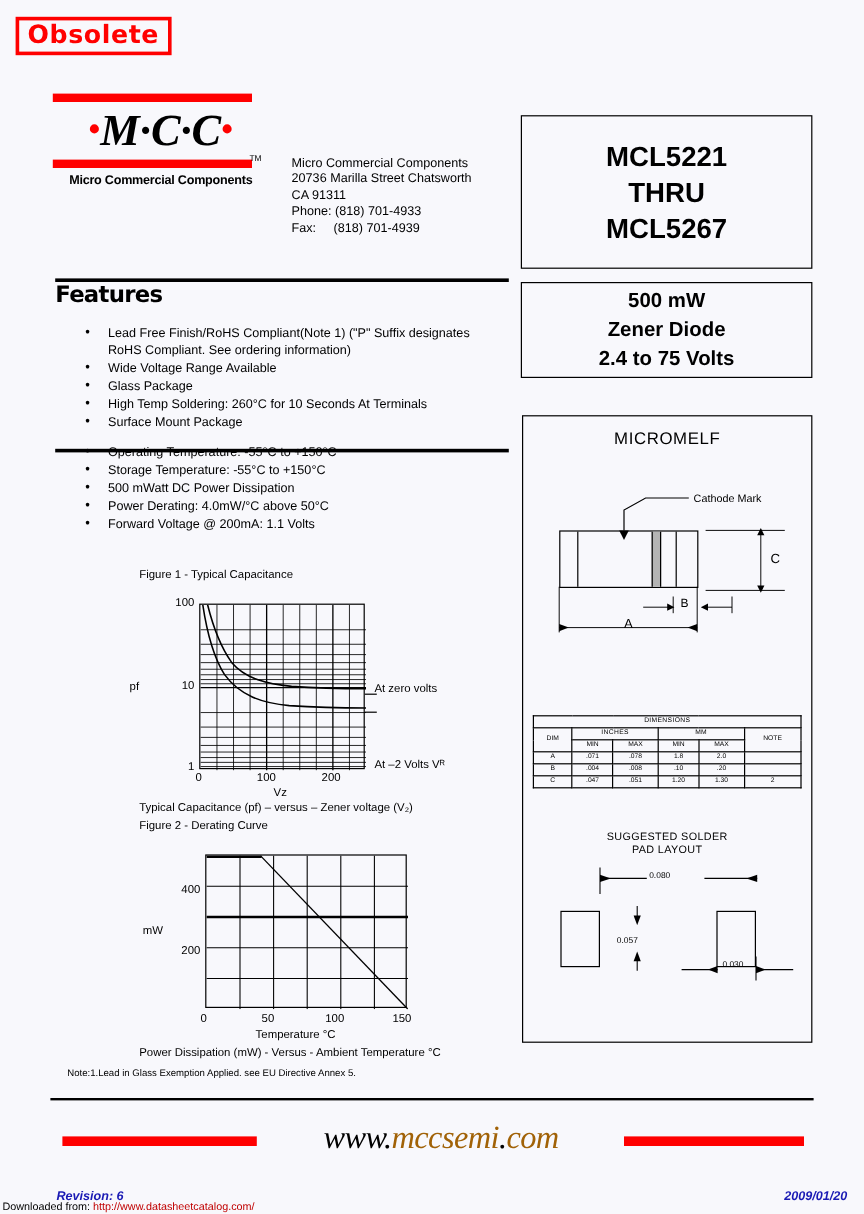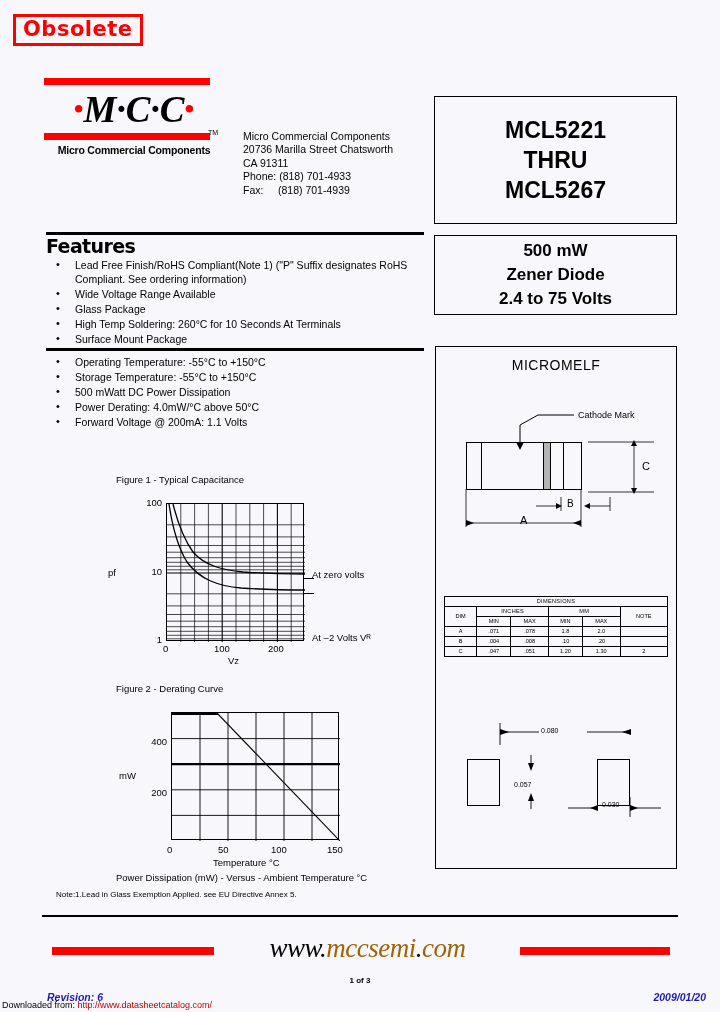--- a/index.html
+++ b/index.html
@@ -59,21 +59,21 @@
   #powerBox .lines { font-size: 17px; line-height: 24px; }
 
   
   .sect { position: absolute; left: 46px; width: 378px; }
   .sect .rule { height: 3px; background: #000; }
   .sect h2 {
     font-family: "DejaVu Sans", sans-serif;
     font-weight: bold; font-size: 19px; color: #000;
     letter-spacing: -.6px; margin: 1px 0 2px 0; line-height: 21px;
   }
-  ul.bul { list-style: none; margin: 0; padding: 0; }
+  ul.bul { list-style: none; margin: 15px; padding: 0; }
   ul.bul li {
     position: relative; font-size: 10.5px; line-height: 13.5px;
     padding-left: 29px; margin-bottom: 1.5px; color: #000;
   }
   ul.bul li::before {
     content: "\2022"; position: absolute; left: 10px; top: -1px; font-size: 11px;
   }
   #featuresSect { top: 232px; }
   #ratingsSect { top: 356px; }
   #featuresSect .endrule { height: 3px; background:#000; margin-top: 2px; }
@@ -265,20 +265,21 @@
       <div class="xlab" style="left:47px; top:154px;">0</div>
       <div class="xlab" style="left:98px; top:154px;">100</div>
       <div class="xlab" style="left:152px; top:154px;">200</div>
       <div class="axname" style="left:112px; top:166px;">Vᴢ</div>
 
       <div class="annot" style="left:196px; top:80px;">At zero volts</div>
       <div class="annot" style="left:196px; top:95px;margin-top:48px;">At –2 Volts Vᴿ</div>
       <div class="dimline" style="left:188px; top:89px; width:10px; height:1px;"></div>
       <div class="dimline" style="left:188px; top:104px; width:10px; height:1px;"></div>
     </div>
+    <div class="figcap" style="margin-top:14px;">Typical Capacitance (pf) – versus –  Zener voltage (V₂)</div>
   </div>
 
   <div id="fig2">
     <div class="figtitle">Figure 2  -  Derating Curve</div>
     <div class="fig2wrap">
       <div class="axname" style="left:3px; top:72px;">mW</div>
       <div class="ylab" style="left:21px; top:38px; width:30px;">400</div>
       <div class="ylab" style="left:21px; top:89px; width:30px;">200</div>
 
       <div class="plotbox" id="fig2plot">
@@ -388,20 +389,24 @@
         <td>C</td>
         <td>.047</td>
         <td>.051</td>
         <td>1.20</td>
         <td>1.30</td>
         <td>2</td>
       </tr>
     </tbody>
       </table>
 
+    <div class="padtitle">
+      <div>SUGGESTED SOLDER</div>
+      <div>PAD LAYOUT</div>
+    </div>
 
     <div class="pad" style="left:31px; top:412px;"></div>
     <div class="pad" style="left:161px; top:412px;"></div>
 
     <svg style="position:absolute;left:55px;top:376px;" width="150" height="22">
       <line x1="9" y1="-8" x2="9" y2="40" stroke="#000" stroke-width="0.9"></line>
       <line x1="9" y1="9" x2="48" y2="9" stroke="#000" stroke-width="0.9"></line>
       <line x1="96" y1="9" x2="140" y2="9" stroke="#000" stroke-width="0.9"></line>
       <path d="M9,6 L18,9 L9,12 Z" fill="#000"></path>
       <path d="M140,6 L131,9 L140,12 Z" fill="#000"></path>
@@ -428,18 +433,17 @@
 
   <div id="note">Note:1.Lead in Glass Exemption Applied. see EU Directive Annex 5.</div>
   <div id="footRule"></div>
 
   <div id="urlRow">
     <div class="redbar l"></div>
     <div class="redbar r"></div>
     <div id="urlText"><span>www.</span><span class="red">mccsemi</span><span>.</span><span class="red">com</span></div>
   </div>
 
-  <div id="pageNum">1 of 3</div>
   <div id="rev">Revision: 6</div>
   <div id="date">2009/01/20</div>
   <div id="dl"><span>Downloaded from: </span><span class="link">http://www.datasheetcatalog.com/</span></div>
 
 </div>
 
 </body></html>

